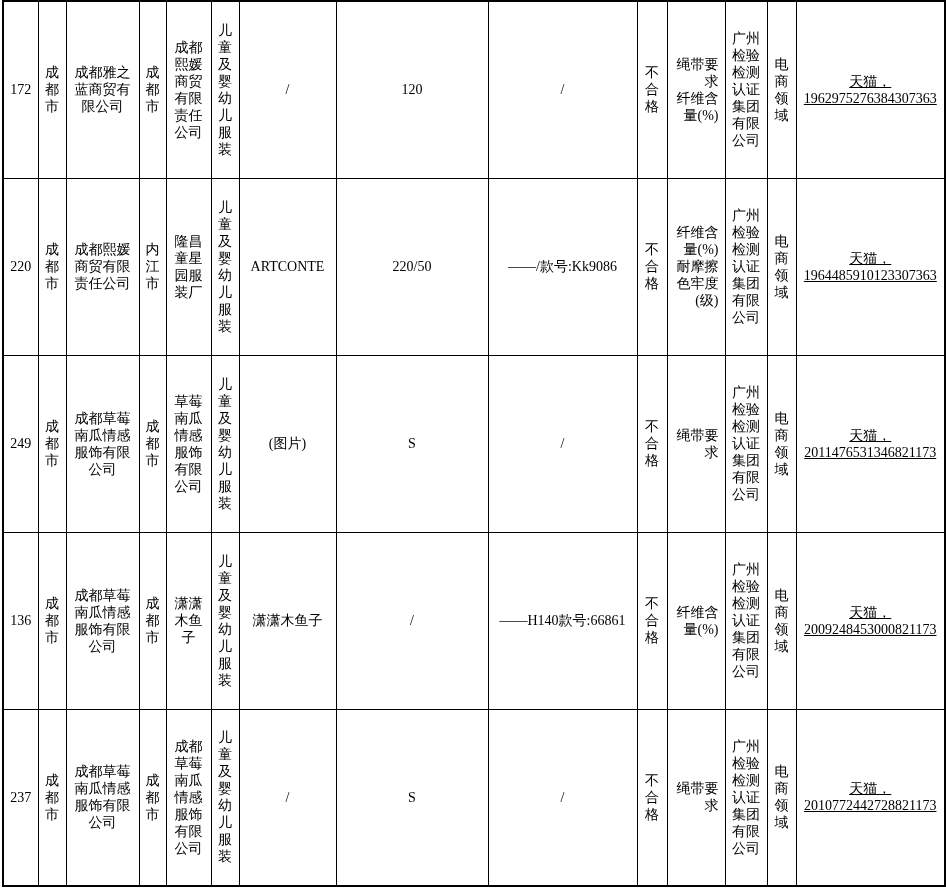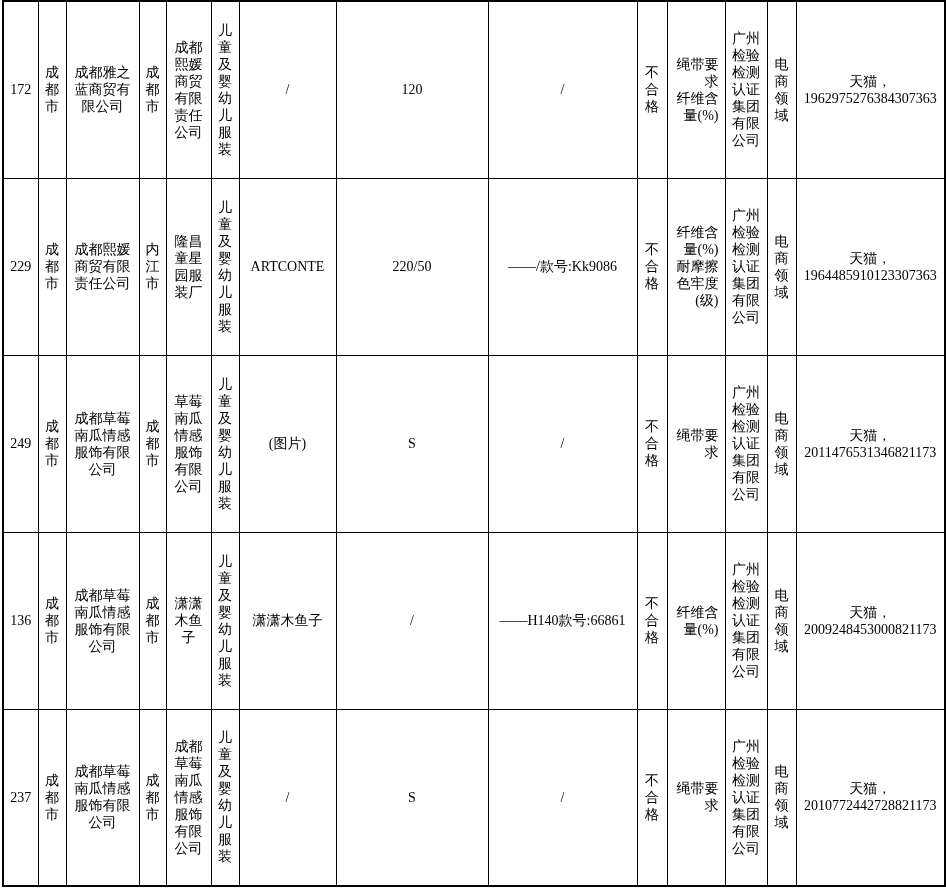--- a/index.html
+++ b/index.html
@@ -26,21 +26,21 @@
     line-height: 17px;
     color: #000;
     text-align: center;
     vertical-align: middle;
     padding: 0 2px;
     overflow: hidden;
   }
   tr { height: 177px; }
   td.pad6   { padding: 0 6px; word-break: break-all; }
   td.defect div { word-break: break-all; text-align: right; }
-  td.channel div { word-break: keep-all; white-space: nowrap; }
+  td.channel div { word-break: keep-all; white-space: nowrap; text-decoration: underline; }
 </style>
 </head>
 <body>
 
 <table class="inspection">
   <colgroup>
     <col style="width:35px">
       <col style="width:28px">
       <col style="width:73px">
       <col style="width:27px">
@@ -74,21 +74,21 @@
       </td>
       <td class="pad6">广州检验检测认证集团有限公司</td>
       <td class="pad6">电商领域</td>
       <td class="channel">
         <div>天猫，</div>
         <div>1962975276384307363</div>
       </td>
     </tr>
 
     <tr>
-      <td>229</td>
+      <td>220</td>
       <td class="pad6">成都市</td>
       <td class="pad6">成都熙媛商贸有限责任公司</td>
       <td class="pad6">内江市</td>
       <td class="pad6">隆昌童星园服装厂</td>
       <td class="pad6">儿童及婴幼儿服装</td>
       <td>ARTCONTE</td>
       <td>220/50</td>
       <td>——/款号:Kk9086</td>
       <td class="pad6">不合格</td>
       <td class="defect pad6">

